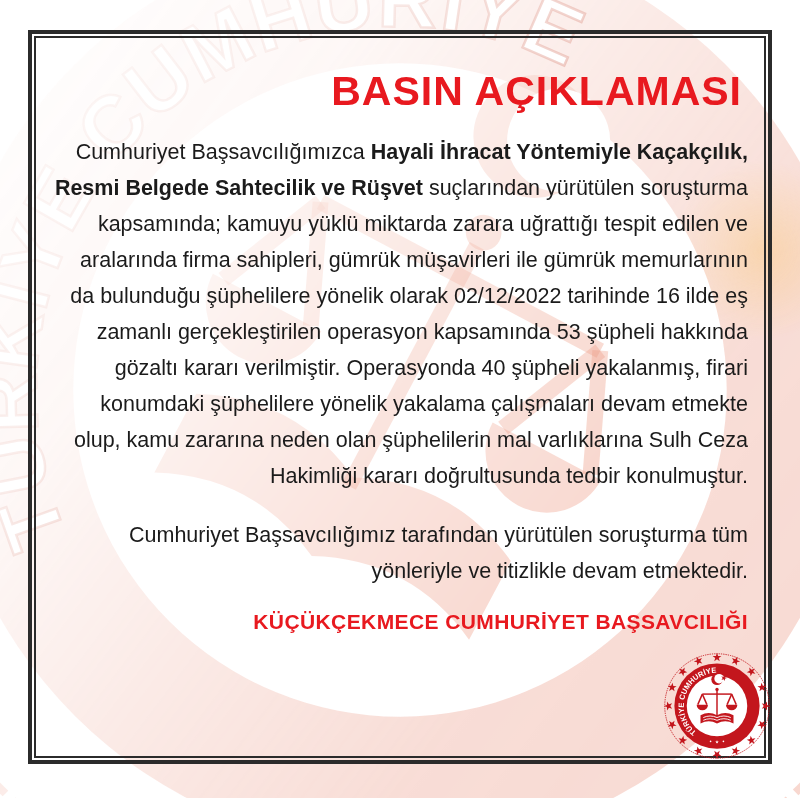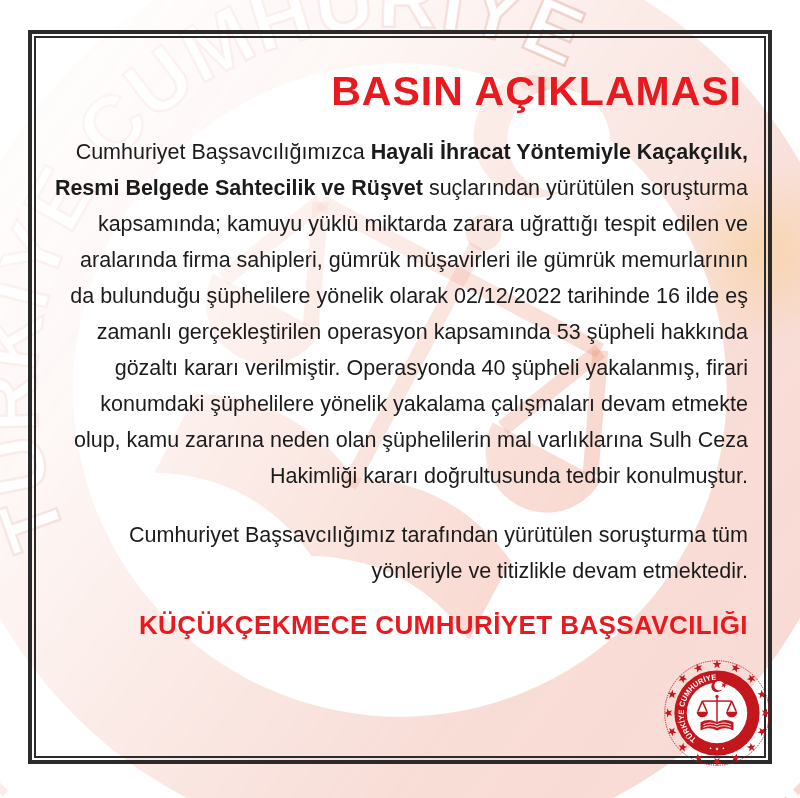--- a/index.html
+++ b/index.html
@@ -16,21 +16,21 @@
   .frame-inner{position:absolute;inset:2px;border:2px solid var(--frame);}
   .content{position:absolute;left:28px;top:30px;width:744px;height:781px;z-index:3;
            text-align:right;color:var(--ink);}
   h1.title{margin:40px 30px 0;font-size:41px;line-height:1.05;font-weight:bold;
            color:var(--accent);letter-spacing:1px;}
   .paras{margin:0;}
   .para{margin:23px 24px 0;font-size:21.5px;line-height:36px;color:var(--ink);}
   .para:first-child{margin-top:21px;}
   .para b{font-weight:bold;}
   .para.closing{font-size:22px;margin-top:19px;}
-  .signature{margin:21px 24px 0;font-size:26px;font-weight:bold;color:var(--accent);
+  .signature{margin:21px 24px 0;font-size:21px;font-weight:bold;color:var(--accent);
              letter-spacing:0.4px;}
   .emblem-wrap{margin-top:17px;}
   .emblem-wrap svg{width:110px;height:110px;display:inline-block;}
 </style>
 </head>
 <body>
 
 <svg class="watermark" viewBox="0 0 800 798" aria-hidden="true">
   <defs>
     <linearGradient id="wm-fade" x1="0" y1="0" x2="1" y2="0.75">

